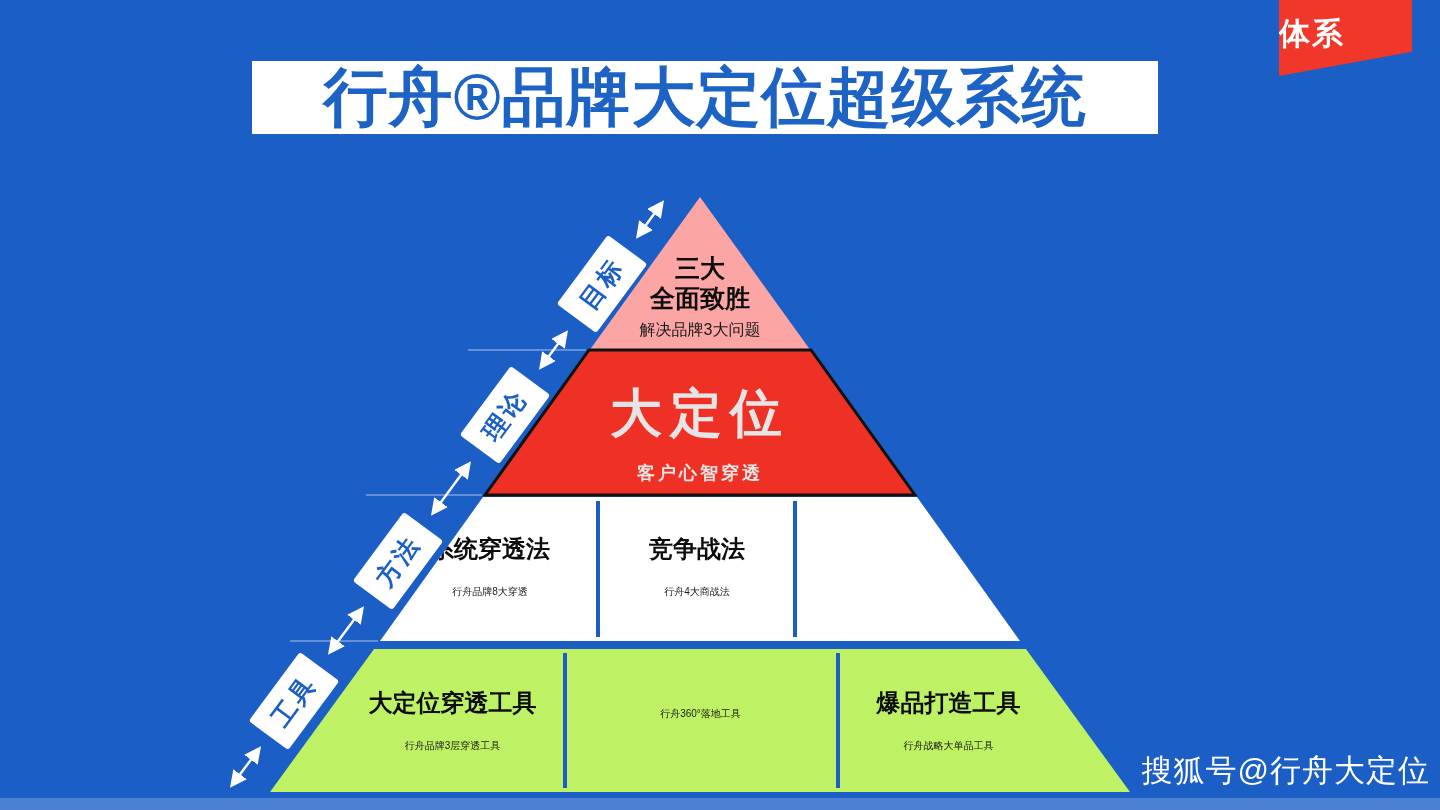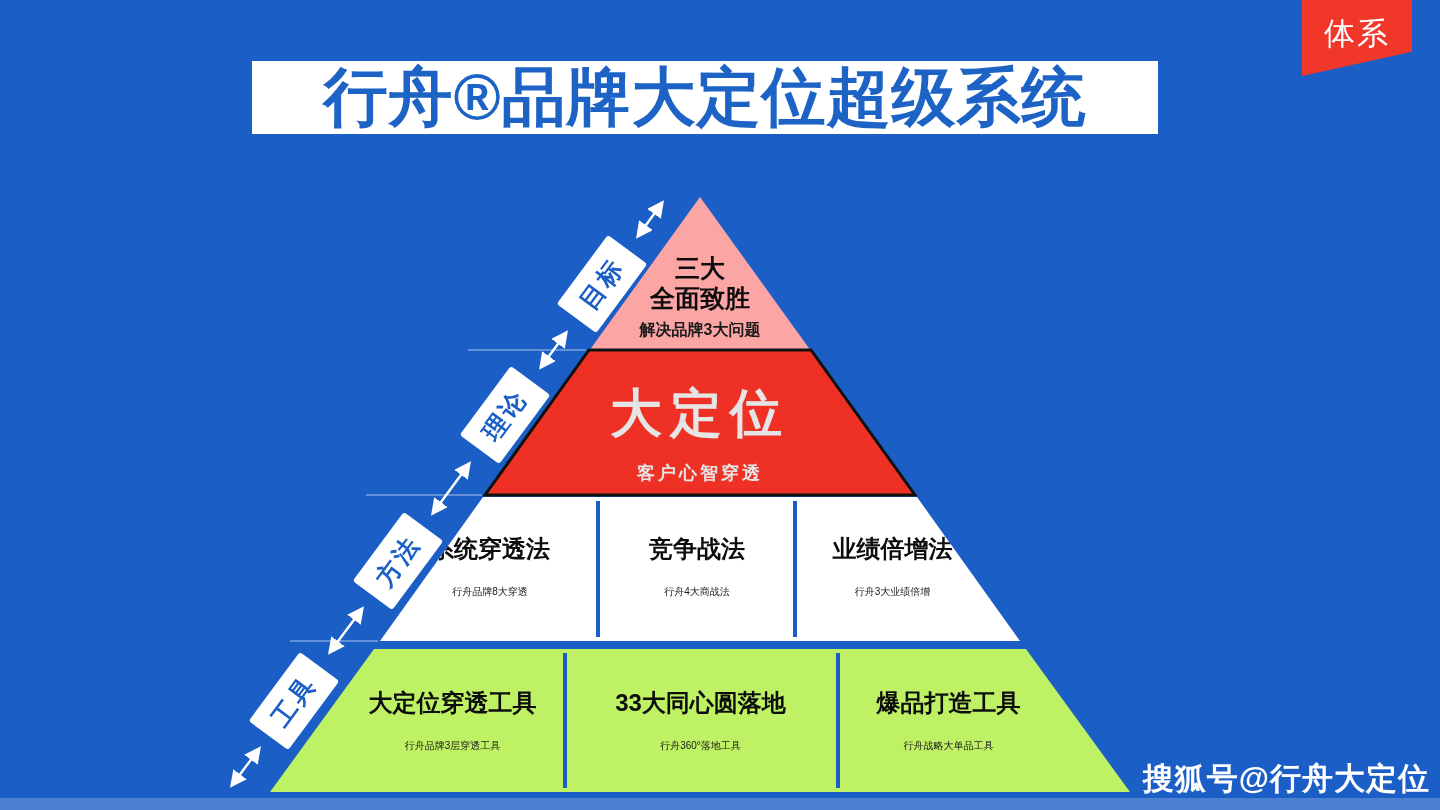--- a/index.html
+++ b/index.html
@@ -5,25 +5,25 @@
   * { margin:0; padding:0; box-sizing:border-box; }
   html,body { width:1440px; height:810px; }
   body {
     position:relative; overflow:hidden;
     background:#1a5ec6;
     font-family:"Liberation Sans","DejaVu Sans",sans-serif;
   }
 
   
   .corner-tag {
-    position:absolute; top:0; right:28px; width:110px; height:76px;
+    position:absolute; top:0; right:28px; width:133px; height:76px;
     background:#f0372a;
     clip-path:polygon(0 0,100% 0,100% 68%,0 100%);
-    color:#fff; font-size:31px; font-weight:400;
-    display:flex; justify-content:center; padding-top:13px;
+    color:#fff; font-size:31px; font-weight:700;
+    display:flex; padding-top:13px;
     letter-spacing:2px;
   }
 
   
   .title-banner {
     position:absolute; left:252px; top:61px; width:906px; height:73px;
     background:#fff; display:flex; align-items:center; justify-content:center;
   }
   .title-text { color:#1d63c6; font-size:64px; font-weight:800; letter-spacing:1px; white-space:nowrap; }
 
@@ -33,21 +33,21 @@
   .guide.g2 { left:366px; top:494px; width:116px; }
   .guide.g3 { left:290px; top:640px; width:88px; }
 
   
   .lvl1 {
     position:absolute; left:589px; top:197px; width:222px; height:154px;
     background:#fca5a5; clip-path:polygon(50% 0,100% 100%,0 100%);
     text-align:center;
   }
   .lvl1 .t { margin-top:56px; font-size:25px; font-weight:800; line-height:1.2; color:#0d0d0d; }
-  .lvl1 .s { margin-top:7px; font-size:16px; font-weight:700; color:#1a1a1a; }
+  .lvl1 .s { margin-top:7px; font-size:16px; font-weight:400; color:#1a1a1a; }
 
   .lvl2-wrap { position:absolute; left:481px; top:347px; width:438px; height:151px; }
   .lvl2-text { position:absolute; inset:0; text-align:center; color:#e5e5e5; }
   .lvl2-text .t { margin-top:32px; font-size:52px; font-weight:800; letter-spacing:8px; }
   .lvl2-text .s { margin-top:12px; font-size:18px; font-weight:600; letter-spacing:3px; }
 
   .lvl3 {
     position:absolute; left:380px; top:497px; width:640px; height:144px;
     background:#fff; clip-path:polygon(16.1% 0,83.9% 0,100% 100%,0 100%);
   }
@@ -81,22 +81,22 @@
     white-space:nowrap;
   }
   .axis-label.goal   { left:602px; top:284px; }
   .axis-label.theory { left:505px; top:415px; }
   .axis-label.method { left:398px; top:561px; }
   .axis-label.tool   { left:294px; top:701px; }
 
   .bottom-strip { position:absolute; left:0; bottom:0; width:100%; height:12px; background:rgba(255,255,255,.22); }
 
   .watermark {
-    position:absolute; right:10px; bottom:10px;
-    color:#fff; font-size:31px; font-weight:700; letter-spacing:1px;
+    position:absolute; right:10px; bottom:18px;
+    color:#fff; font-size:31px; font-weight:400; letter-spacing:1px;
     white-space:nowrap;
   }
 </style>
 </head>
 <body>
 
 <div class="corner-tag">
   <span>体系</span>
 </div>
 
@@ -130,35 +130,30 @@
   <div class="divider d1"></div>
   <div class="divider d2"></div>
   <div class="cell c1">
     <div class="t">系统穿透法</div>
     <div class="s">行舟品牌8大穿透</div>
   </div>
   <div class="cell c2">
     <div class="t">竞争战法</div>
     <div class="s">行舟4大商战法</div>
   </div>
-  <div class="cell c3">
-    <div class="t">业绩倍增法</div>
-    <div class="s">行舟3大业绩倍增</div>
-  </div>
 </div>
 
 <div class="lvl4">
   <div class="divider d1"></div>
   <div class="divider d2"></div>
   <div class="cell c1">
     <div class="t">大定位穿透工具</div>
     <div class="s">行舟品牌3层穿透工具</div>
   </div>
   <div class="cell c2">
-    <div class="t">33大同心圆落地</div>
     <div class="s">行舟360°落地工具</div>
   </div>
   <div class="cell c3">
     <div class="t">爆品打造工具</div>
     <div class="s">行舟战略大单品工具</div>
   </div>
 </div>
 
 <svg class="arrow-svg">
   <defs>

